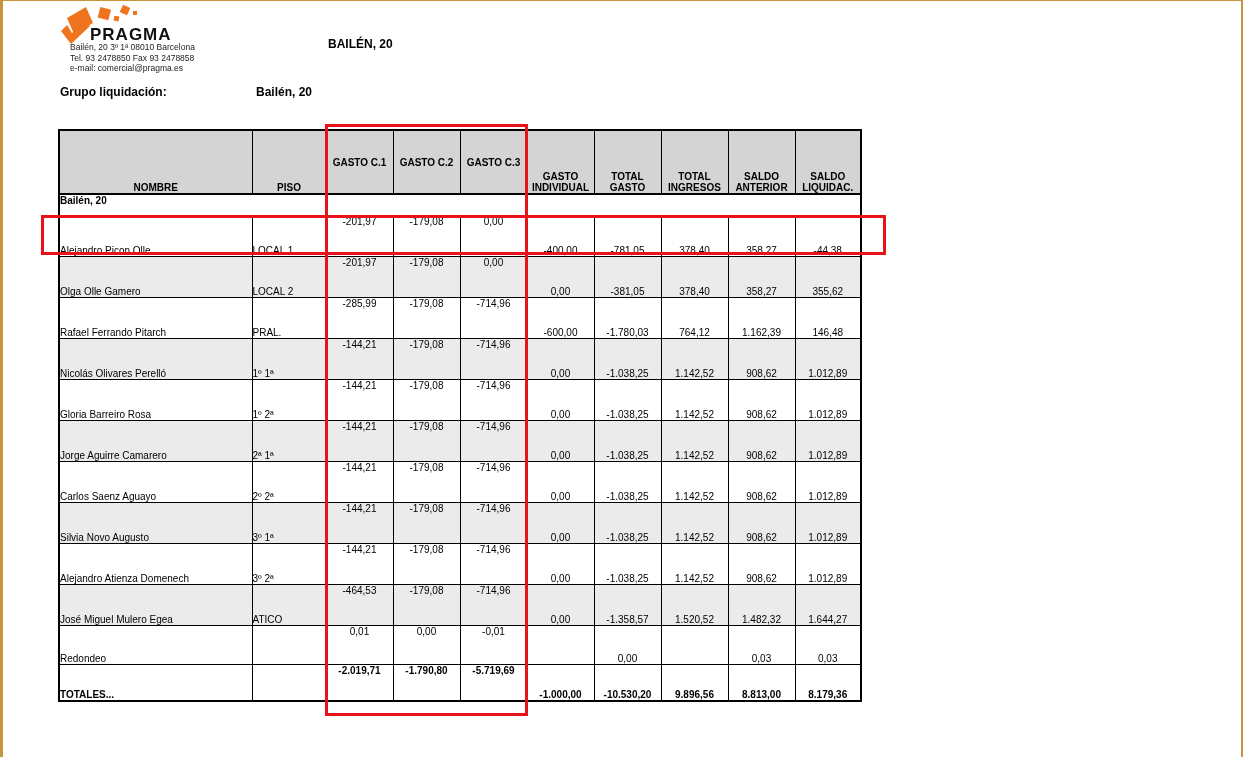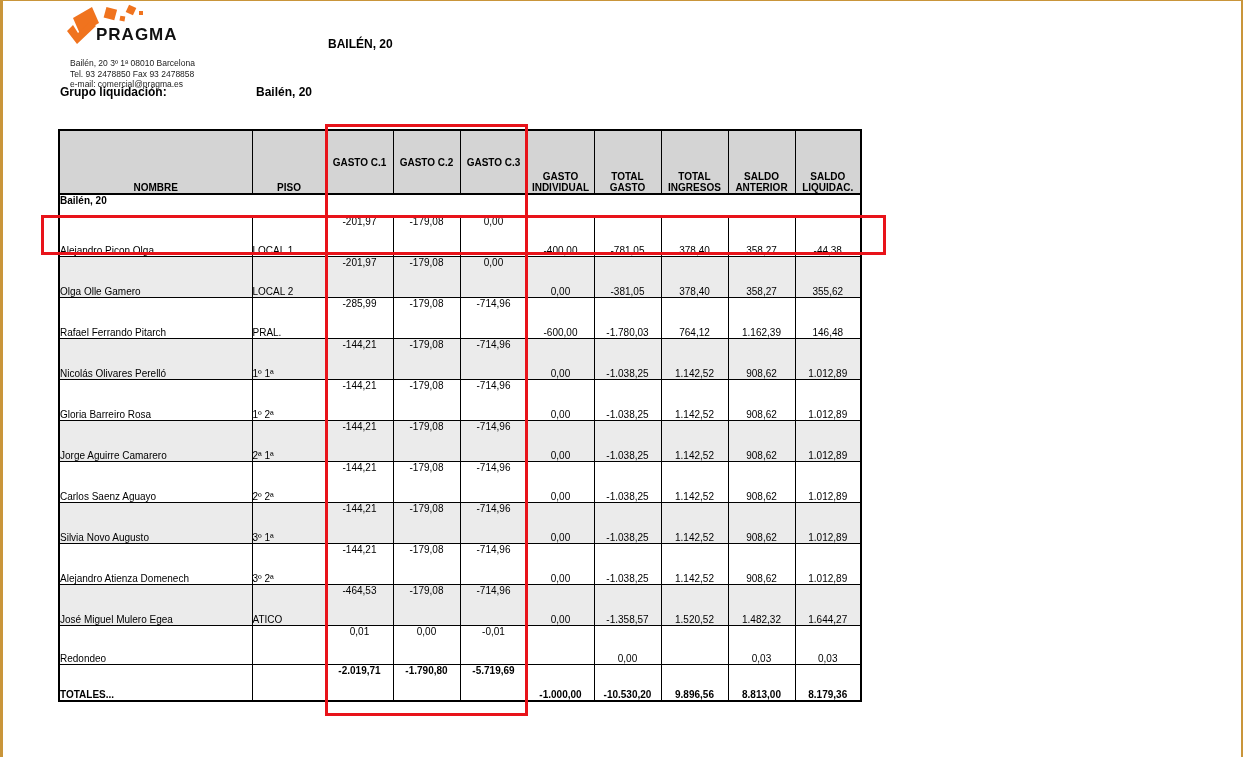--- a/index.html
+++ b/index.html
@@ -3,24 +3,24 @@
 <meta charset="utf-8">
 <style>
   html,body{margin:0;padding:0;background:#fff;}
   body{font-family:"Liberation Sans","DejaVu Sans",sans-serif;color:#000;}
   .sheet{position:relative;width:1243px;height:757px;background:#fff;box-sizing:border-box;
          border-left:3px solid var(--page-border,#c9953a);
          border-right:2px solid var(--page-border,#c9953a);
          border-top:1px solid var(--page-border,#c9953a);
          overflow:hidden;}
   
-  .logo{position:absolute;left:62px;top:3px;width:150px;height:46px;}
+  .logo{position:absolute;left:56px;top:3px;width:150px;height:46px;}
   .logo svg{position:absolute;left:0;top:0;}
   .brand{position:absolute;left:31px;top:21px;font-size:17px;font-weight:bold;letter-spacing:1px;color:#111;}
-  .addr{position:absolute;left:67px;top:41px;font-size:8.5px;line-height:10.5px;color:#222;margin-top:16px;}
+  .addr{position:absolute;left:67px;top:41px;font-size:8.5px;line-height:10.5px;color:#222;}
   
   .title1{position:absolute;left:325px;top:8px;font-size:12px;font-weight:bold;letter-spacing:-0.2px;}
   .title2{position:absolute;left:325px;top:36px;font-size:12px;font-weight:bold;}
   .group-label{position:absolute;left:57px;top:84px;font-size:12px;font-weight:bold;}
   .group-value{position:absolute;left:253px;top:84px;font-size:12px;font-weight:bold;}
   
   .tablewrap{position:absolute;left:55px;top:128px;}
   table.liq{border-collapse:collapse;table-layout:fixed;width:802px;border:2px solid #000;}
   table.liq th,table.liq td{border:1px solid #000;padding:0;overflow:hidden;font-size:10px;}
   thead tr{height:64px;}
@@ -100,21 +100,21 @@
           <th class="h-bottom">TOTAL INGRESOS</th>
           <th class="h-bottom">SALDO ANTERIOR</th>
           <th class="h-bottom">SALDO LIQUIDAC.</th>
         </tr>
       </thead>
       <tbody id="table-body">
           <tr class="row group">
             <td class="group-cell" colspan="10">Bailén, 20</td>
           </tr>
           <tr class="row member">
-            <td class="c-name">Alejandro Picon Olga</td>
+            <td class="c-name">Alejandro Picon Olle</td>
             <td class="c-piso">LOCAL 1</td>
             <td class="c-top">-201,97</td>
             <td class="c-top">-179,08</td>
             <td class="c-top">0,00</td>
             <td class="c-bot">-400,00</td>
             <td class="c-bot">-781,05</td>
             <td class="c-bot">378,40</td>
             <td class="c-bot">358,27</td>
             <td class="c-bot">-44,38</td>
           </tr>

